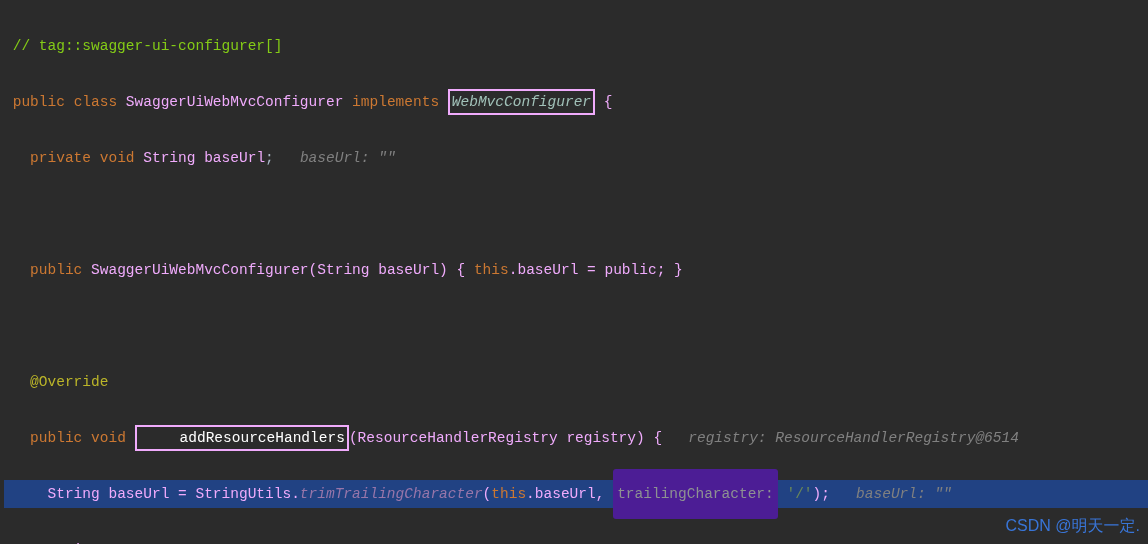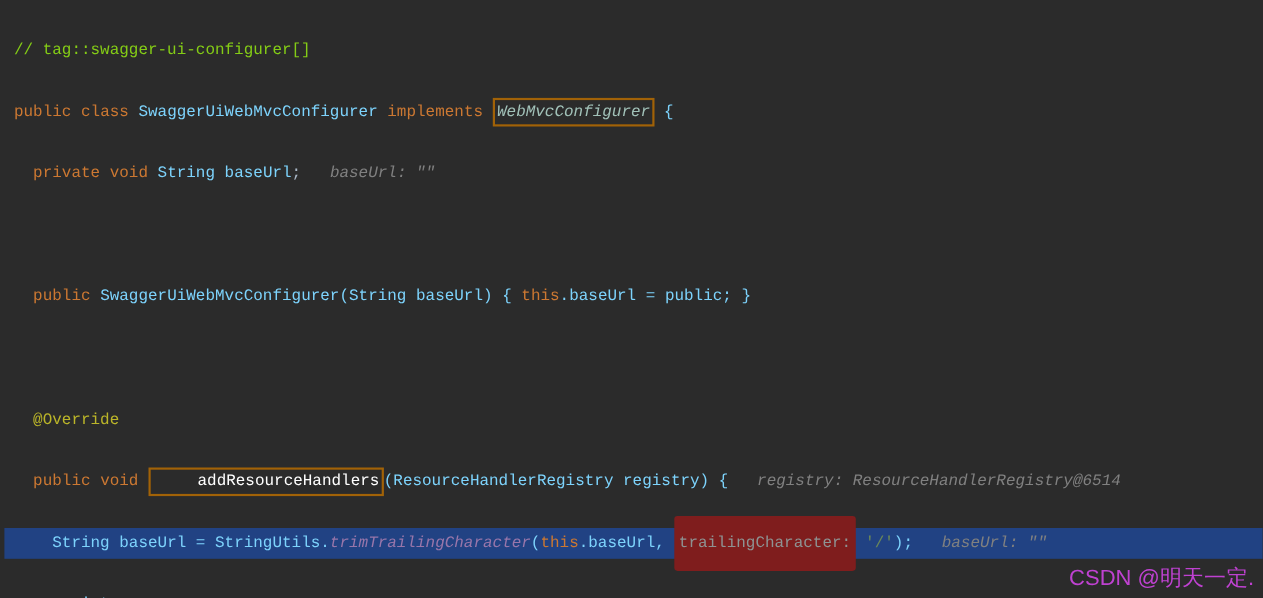--- a/index.html
+++ b/index.html
@@ -18,44 +18,44 @@
     padding: 4px 0 0 4px;
     white-space: pre;
   }
   .line { display: block; height: 28px; }
   .line.hl { background: #214283; }
   .comment { color: #84cc16; }
   .comment-it { color: #808080; font-style: italic; }
   .kw { color: #cc7832; margin-top: 18px; }
   .anno { color: #bbb529; margin-top: 24px; }
   .str { color: #6a8759; }
-  .ident { color: #7dd3fc; text-align: center; }
+  .ident { color: #f0abfc; text-align: center; }
   .method-i { color: #9876aa; font-style: italic; font-family: Liberation Mono, monospace; }
   .method-y { color: #ffffff; margin-left: 41px; }
   .interface { color: #a1c1b8; font-style: italic; }
   .hint {
-    background: #7f1d1d;
+    background: #4c1d95;
     color: #8e9292;
     border-radius: 3px;
     padding: 17px 4px;
     font-style: normal;
   }
   .redbox {
-    border: 2px solid #a16207;
+    border: 2px solid #f0abfc;
     padding: 0 2px;
     display: inline-block;
     line-height: 22px;
   }
   .watermark {
     position: absolute;
     right: 8px;
     bottom: 4px;
-    color: #d946ef;
+    color: #3b82f6;
     opacity: 0.85;
-    font-size: 20px;
+    font-size: 16px;
     font-family: sans-serif;
   }
 </style>
 </head>
 <body>
 
 <div class="editor">
 <span class="line"> <span class="comment">// tag::swagger-ui-configurer[]</span></span>
 <span class="line"> <span class="kw">public</span> <span class="kw">class</span> <span class="ident">SwaggerUiWebMvcConfigurer</span> <span class="kw">implements</span> <span class="redbox"><span class="interface">WebMvcConfigurer</span></span><span class="ident"> {</span></span>
 <span class="line">   <span class="kw">private</span> <span class="kw">void</span> <span class="ident">String</span> <span class="ident">baseUrl</span><span>;</span>   <span class="comment-it">baseUrl: ""</span></span>

